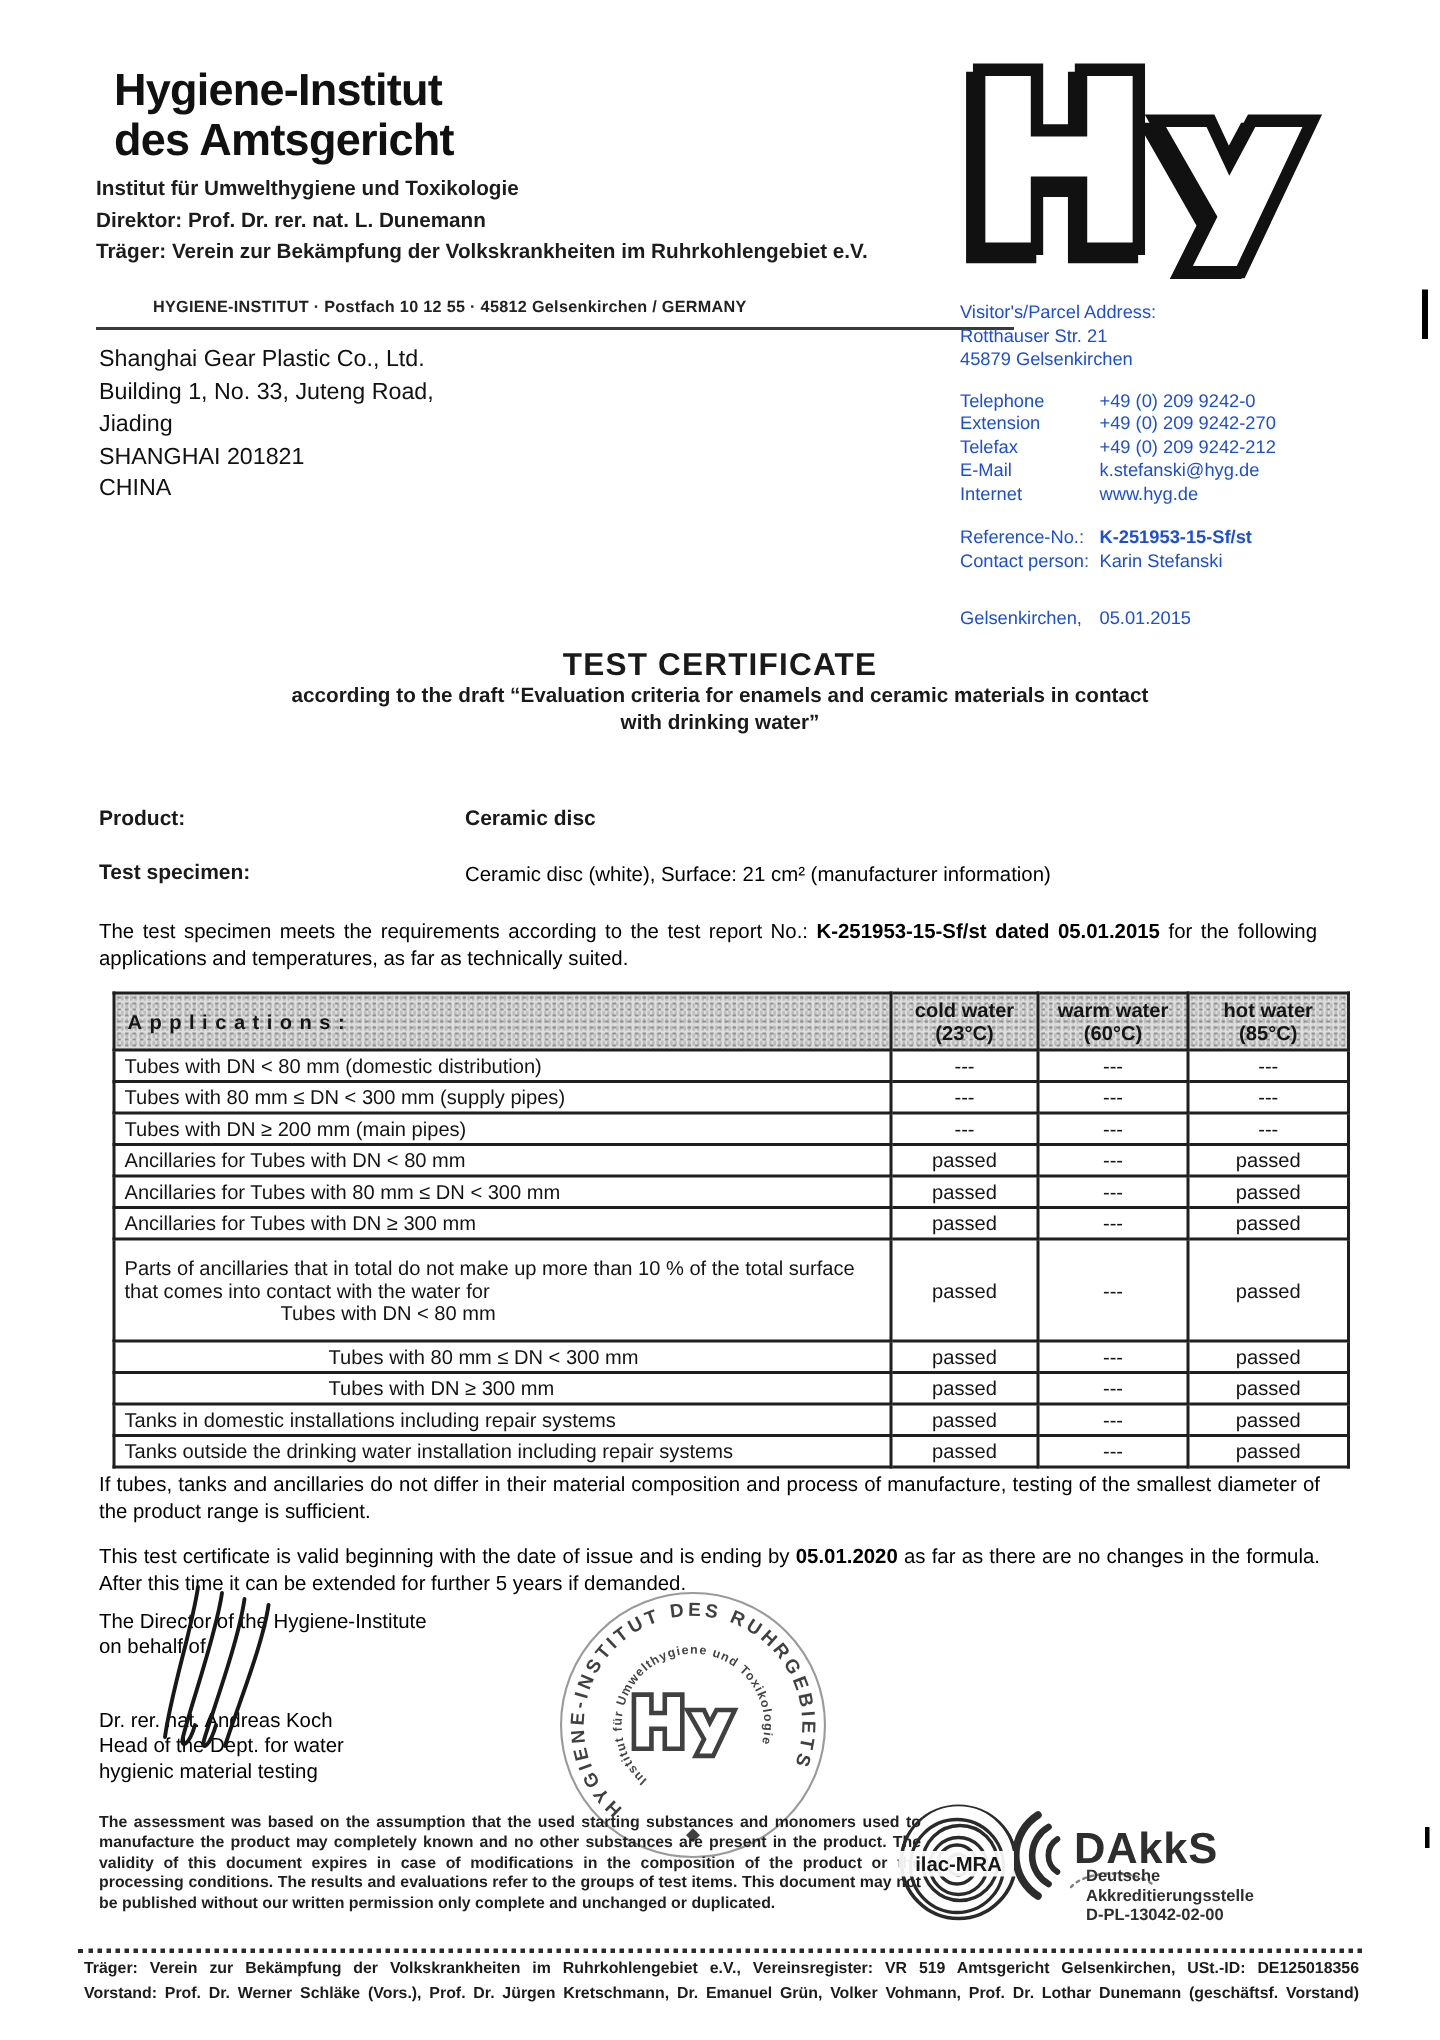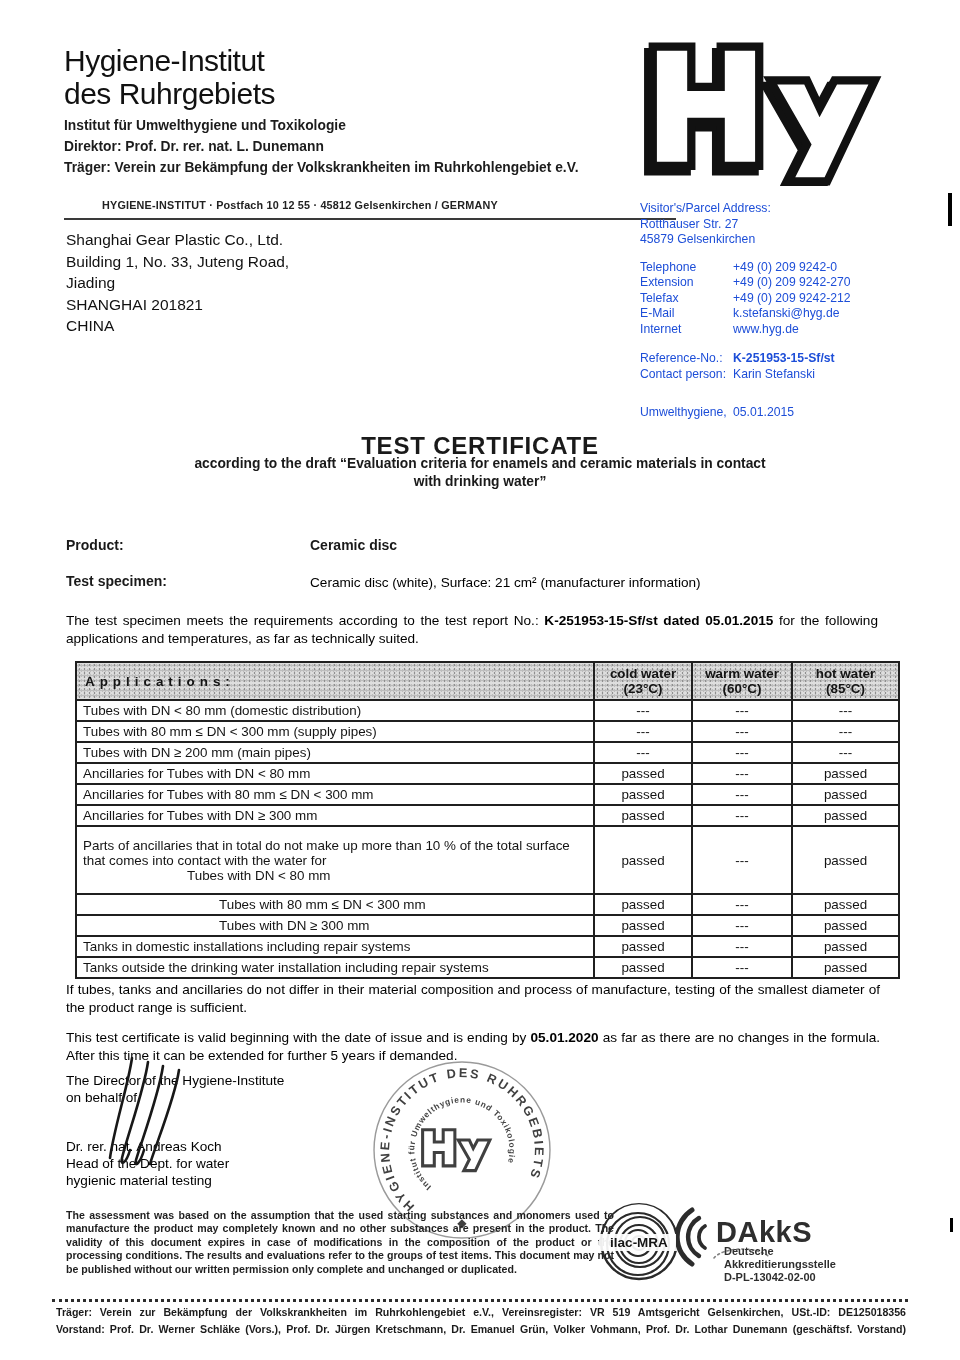--- a/index.html
+++ b/index.html
@@ -6,36 +6,36 @@
   html,body { background:#888; }
   #page {
     position:relative; width:960px; height:1360px; margin:0 auto;
     background:#fff; color:#1a1a1a;
     font-family:"Liberation Sans", sans-serif;
     overflow:hidden;
   }
   .abs { position:absolute; }
 
   
-  .org-title { font-size:30px; font-weight:normal; line-height:33px; letter-spacing:-0.5px; color:#111; }
+  .org-title { font-size:30px; font-weight:bold; line-height:33px; letter-spacing:-0.5px; color:#111;margin-left:12px; }
   .org-sub   { font-size:13.8px; font-weight:600; line-height:21px; color:#1c1c1c; }
   .org-sub.bolder { font-weight:700; }
   .sender-line { font-size:10.8px; font-weight:700; color:#222; letter-spacing:.2px;margin-left:38px; }
   .sender-rule { border-top:2px solid #3a3a3a; }
 
   
   .recipient { font-size:15.5px; line-height:21.5px; color:#111; }
   .contact { font-size:12.2px; line-height:15.5px; color:#1d4ed8; }
   .contact .row { display:flex; }
   .contact .lbl { width:93px; flex:0 0 93px; }
   .contact .val { }
   .bold { font-weight:700; }
 
   
-  .cert-title { font-size:24px; font-weight:700; letter-spacing:.8px; text-align:center; }
+  .cert-title { font-size:21px; font-weight:700; letter-spacing:.8px; text-align:center; }
   .cert-sub { font-size:13.8px; font-weight:700; line-height:17.5px; text-align:center; }
 
   .lab { font-size:14px; font-weight:700; }
   .body-txt { font-size:13.6px; line-height:17.5px; text-align:justify; color:#000000; }
 
   
   table.apps { border-collapse:collapse; table-layout:fixed; width:823px; }
   table.apps th, table.apps td { border:2px solid #1f1f1f; font-size:13.4px; color:#141414; }
   table.apps td.app { padding:2px 6px; text-align:left; }
   table.apps td.res { text-align:center; }
@@ -58,21 +58,21 @@
 
   .artifact { background:#000; }
 </style>
 </head>
 <body>
 
 <div id="page">
 
   <div class="abs" style="left:64px; top:44px;">
     <div class="org-title">Hygiene-Institut</div>
-    <div class="org-title">des Ruhrgebiets</div>
+    <div class="org-title">des Amtsgericht</div>
     <div class="org-sub" style="margin-top:5px;">Institut für Umwelthygiene und Toxikologie</div>
     <div class="org-sub">Direktor: Prof. Dr. rer. nat. L. Dunemann</div>
     <div class="org-sub bolder">Träger: Verein zur Bekämpfung der Volkskrankheiten im Ruhrkohlengebiet e.V.</div>
   </div>
 
   <svg class="abs" style="left:630px; top:30px;" width="308" height="156" viewBox="0 0 330 170">
     <g transform="translate(-5,6)" fill="#111" stroke="#111" stroke-width="9" stroke-linejoin="miter">
       <path d="M22,18 H64 V62 H96 V18 H138 V148 H96 V100 H64 V148 H22 Z"></path>
       <path d="M150,55 h40 l14,30 16,-30 h44 l-52,110 h-42 l20,-40 -40,-70 z"></path>
     </g>
@@ -88,21 +88,21 @@
   <div class="abs recipient" style="left:66px; top:229px;">
     <div>Shanghai Gear Plastic Co., Ltd.</div>
     <div>Building 1, No. 33, Juteng Road,</div>
     <div>Jiading</div>
     <div>SHANGHAI 201821</div>
     <div>CHINA</div>
   </div>
 
   <div class="abs contact" style="left:640px; top:201px; width:290px;">
     <div>Visitor's/Parcel Address:</div>
-    <div>Rotthauser Str. 27</div>
+    <div>Rotthauser Str. 21</div>
     <div>45879 Gelsenkirchen</div>
     <div style="height:12px"></div>
     <div class="row">
       <span class="lbl">Telephone</span>
       <span class="val">+49 (0) 209 9242-0</span>
     </div>
     <div class="row">
       <span class="lbl">Extension</span>
       <span class="val">+49 (0) 209 9242-270</span>
     </div>
@@ -122,21 +122,21 @@
     <div class="row">
       <span class="lbl">Reference-No.:</span>
       <span class="val bold">K-251953-15-Sf/st</span>
     </div>
     <div class="row">
       <span class="lbl">Contact person:</span>
       <span class="val">Karin Stefanski</span>
     </div>
     <div style="height:23px"></div>
     <div class="row">
-      <span class="lbl">Umwelthygiene,</span>
+      <span class="lbl">Gelsenkirchen,</span>
       <span class="val">05.01.2015</span>
     </div>
   </div>
 
   <div class="abs cert-title" style="left:0; top:432px; width:960px;">TEST CERTIFICATE</div>
   <div class="abs cert-sub" style="left:180px; top:455px; width:600px;">according to the draft “Evaluation criteria for enamels and ceramic materials in contact with drinking water”</div>
 
   <div class="abs lab" style="left:66px; top:537px;">Product:</div>
   <div class="abs lab" style="left:310px; top:537px;">Ceramic disc</div>
   <div class="abs lab" style="left:66px; top:573px;">Test specimen:</div>

